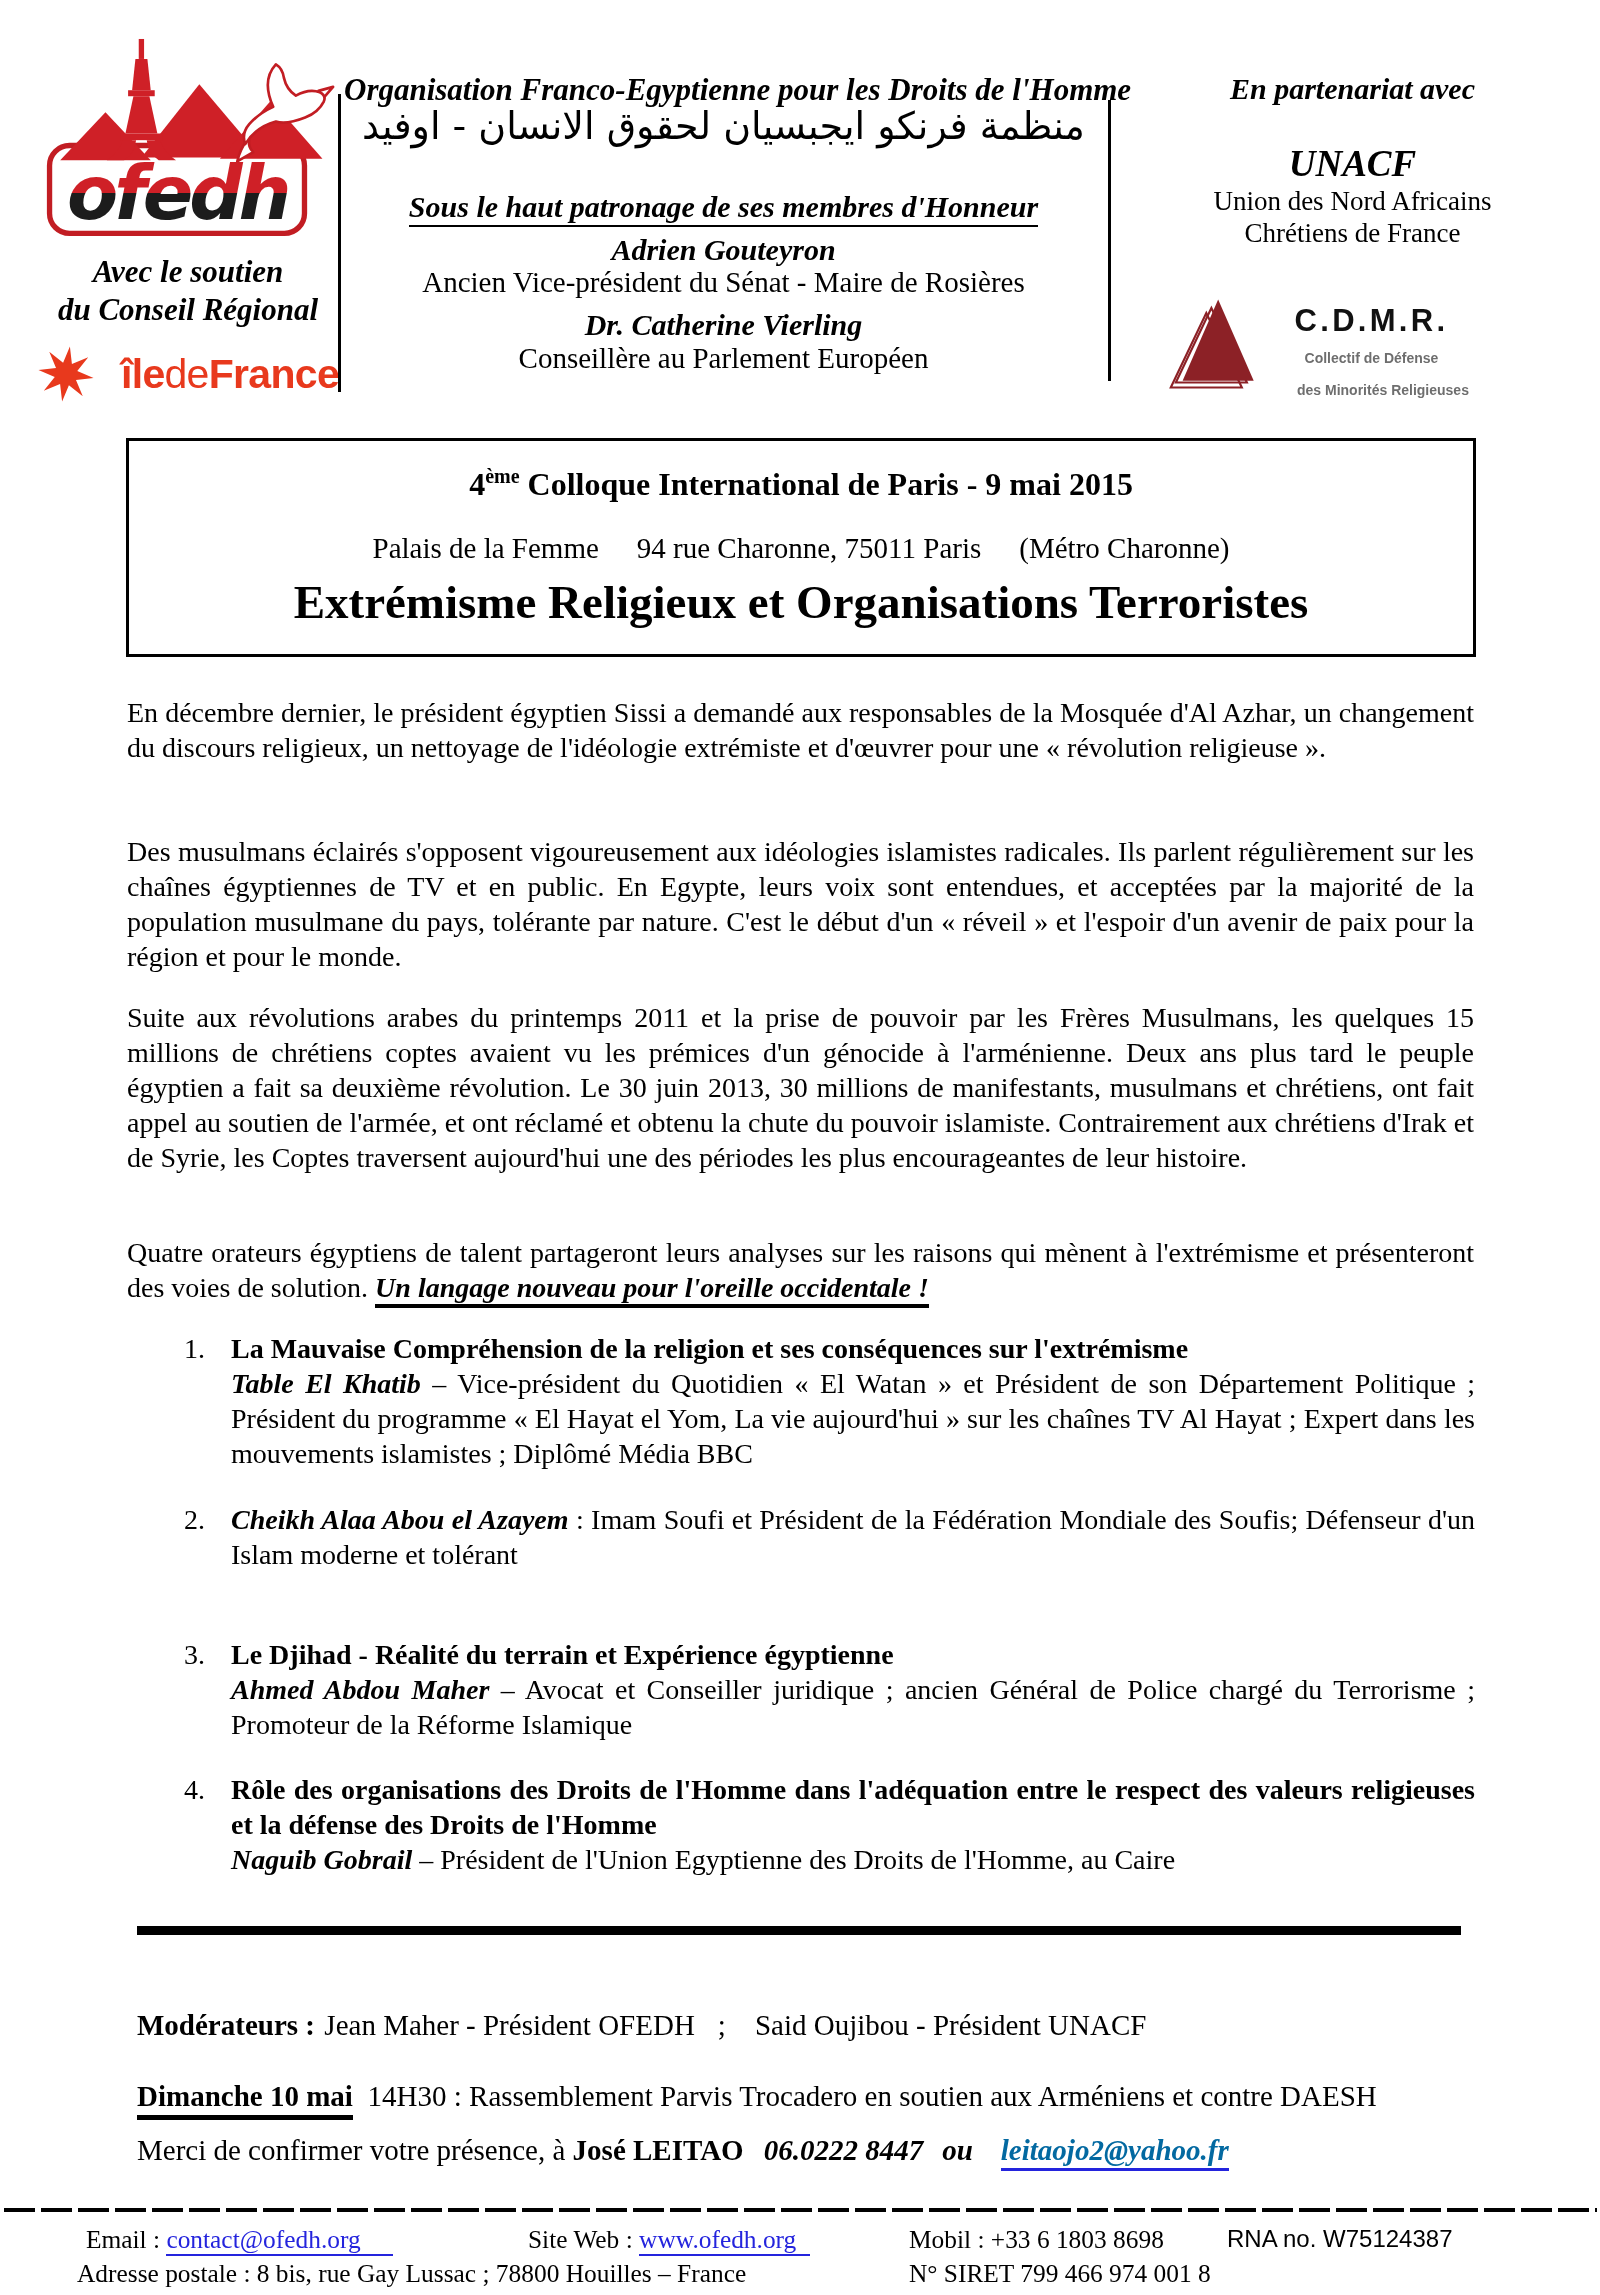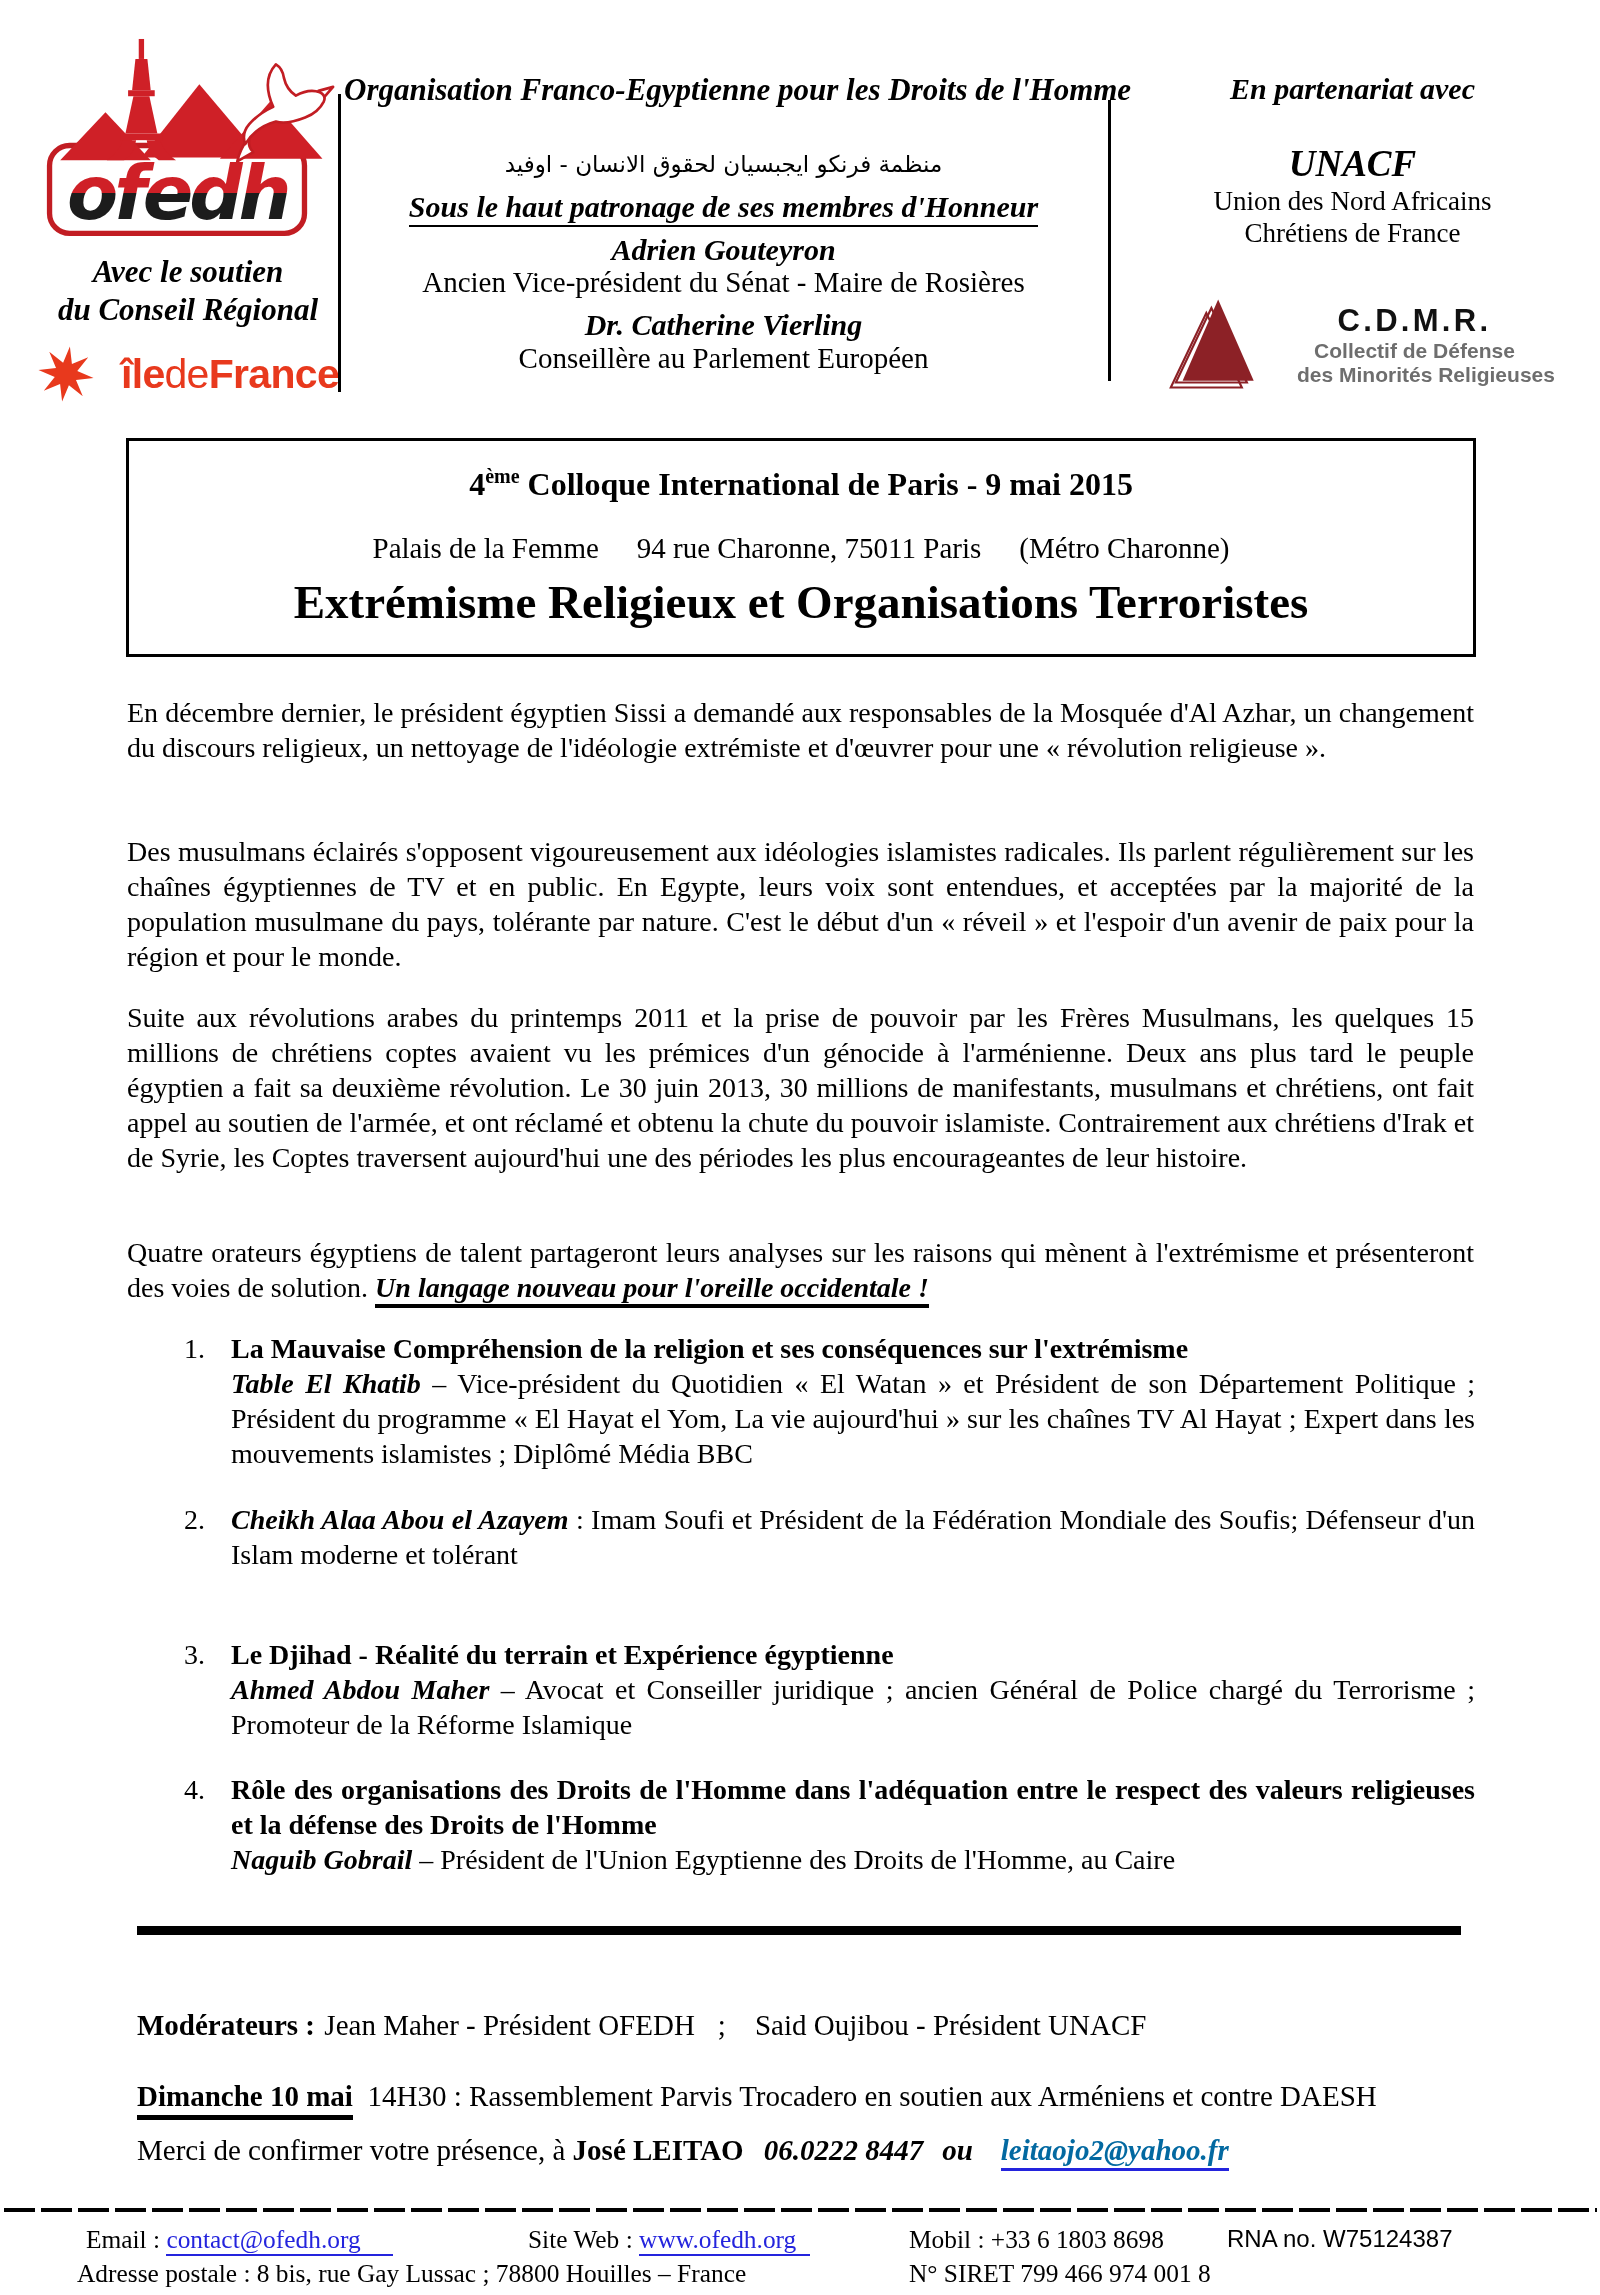--- a/index.html
+++ b/index.html
@@ -16,37 +16,37 @@
   .idf-text .b{font-weight:bold;}
   .idf-text .n{font-weight:normal;}
 
   .vline{background:#000;width:2.7px;}
   .v1{left:338px;top:94px;height:298px;}
   .v2{left:1108px;top:100px;height:281px;}
 
   .hdr-center{left:344px;top:0;width:759px;height:415px;}
   .hdr-center > div{position:absolute;width:100%;text-align:center;}
   .org-fr{top:72px;font-size:31px;font-weight:bold;font-style:italic;white-space:nowrap;}
-  .org-ar{top:104px;font-size:23px;font-family:"DejaVu Sans",sans-serif;margin-top:47px;}
+  .org-ar{top:104px;font-size:38px;font-family:"DejaVu Sans",sans-serif;}
   .patronage{top:190px;font-size:30px;font-weight:bold;font-style:italic;}
   .patronage span{border-bottom:2.7px solid #000;padding-bottom:2px;}
   .hc-name{font-size:30px;font-weight:bold;font-style:italic;}
   .hc-role{font-size:29px;}
   .m1n{top:233px;} .m1r{top:266px;} .m2n{top:308px;} .m2r{top:342px;}
 
   .hdr-right{left:1111px;top:0;width:483px;height:415px;}
   .hdr-right > div{position:absolute;width:100%;text-align:center;}
   .partnership{top:72px;font-size:30px;font-weight:bold;font-style:italic;}
   .unacf{top:142px;font-size:37px;font-weight:bold;font-style:italic;}
   .unacf-sub1{top:186px;font-size:27px;}
   .unacf-sub2{top:218px;font-size:27px;}
   .cdmr{top:286px;left:53px;width:374px;display:flex;text-align:left;}
   .cdmr-text{padding-top:17.4px;}
   .cdmr-acronym{font-family:"Liberation Sans",sans-serif;font-size:31px;font-weight:bold;letter-spacing:3.3px;color:#111;}
-  .cdmr-line{font-family:"Liberation Sans",sans-serif;font-size:21px;color:#6e6e6e;font-weight:bold;line-height:23.4px;}
+  .cdmr-line{font-family:"Liberation Sans",sans-serif;font-size:14px;color:#6e6e6e;font-weight:bold;line-height:23.4px;margin-top:8px;}
   .cdmr-line2{padding-left:23px;}
 
   
   .title-box{left:126px;top:438px;width:1350px;height:219px;border:3.3px solid #000;box-sizing:border-box;}
   .title-box > div{position:absolute;width:100%;text-align:center;}
   .tb-line1{top:24px;font-size:32px;font-weight:bold;}
   .tb-line1 sup{font-size:20px;}
   .tb-venue{top:91px;font-size:29px;}
   .tb-venue span{margin:0 19px;}
   .tb-main{top:134px;font-size:47px;font-weight:bold;}

